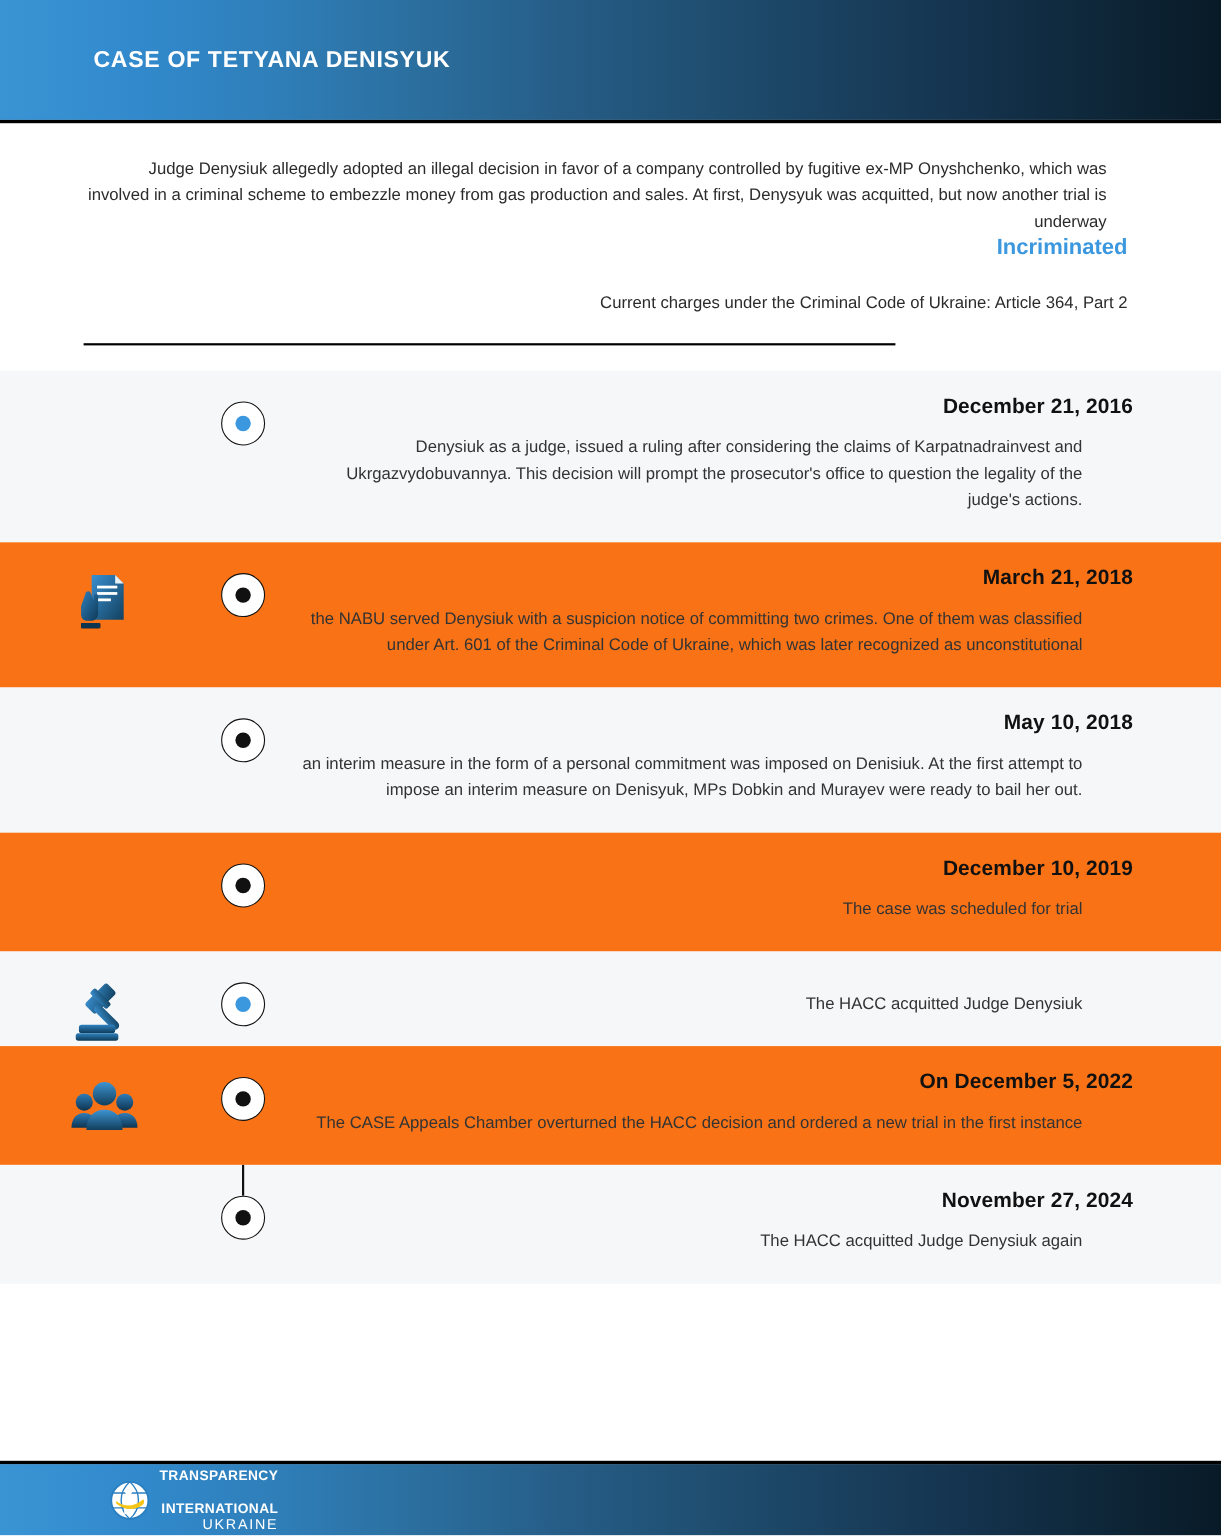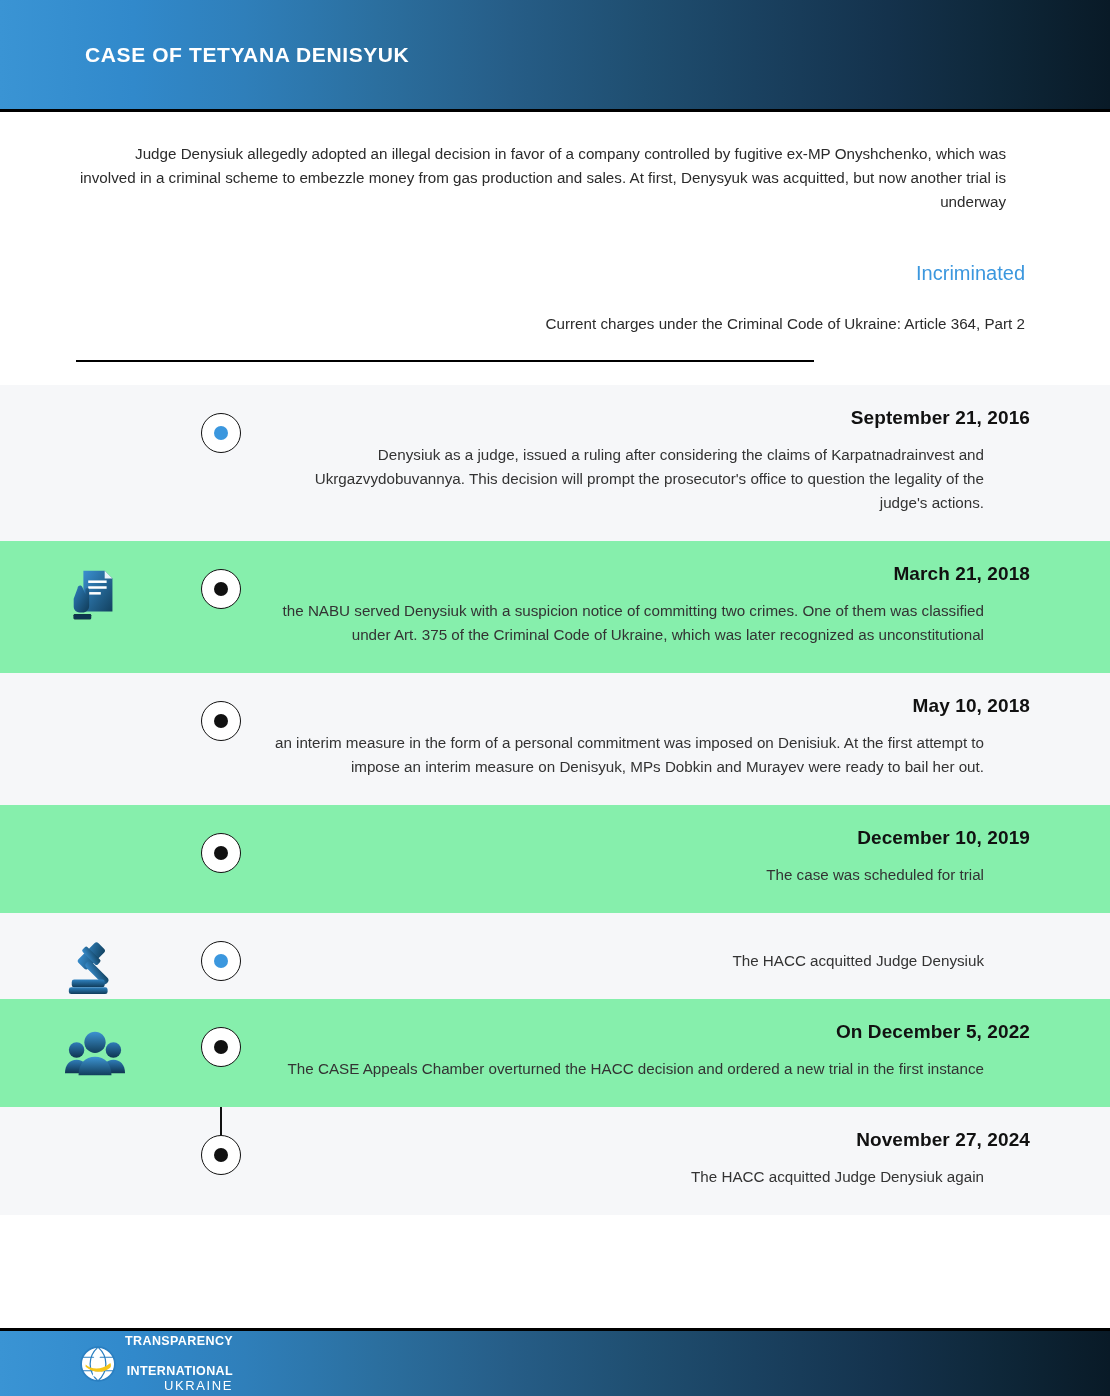--- a/index.html
+++ b/index.html
@@ -49,24 +49,23 @@
   .intro {
     padding: 30px 85px 0 76px;
   }
   .intro-text {
     font-size: 15.2px;
     line-height: 24px;
     color: #2b2b2b;
     max-width: 930px;
   }
   .section-title {
-    margin-top: 48px;
     color: #3b97de;
     font-size: 20px;
-    font-weight: normal;
+    font-weight: bold;
   }
   .charges {
     margin-top: 30px;
     font-size: 15.2px;
     color: #2b2b2b;
   }
   .rule {
     margin-top: 28px;
     width: 738px;
     height: 2px;
@@ -75,21 +74,21 @@
 
   
   .timeline {
     position: relative;
     margin-top: 23px;
   }
   .tl-row {
     position: relative;
     display: flex;
     align-items: flex-start;
-    background: #86efac;
+    background: #f97316;
     min-height: 80px;
   }
   .tl-row.alt { background: #f6f7f9; }
 
   .tl-icon-col {
     position: relative;
     width: 190px;
     flex: 0 0 190px;
     display: flex;
     justify-content: center;
@@ -173,21 +172,21 @@
         #2b6f9f 34%,
         #265d87 46%,
         #1f4e70 58%,
         #1a4160 68%,
         #14324c 80%,
         #0e2739 90%,
         #091a27 100%);
     border-top: 3px solid #000000;
     display: flex;
     align-items: center;
-    padding-left: 80px;
+    padding-left: 100px;
   }
   .logo { display: flex; align-items: center; }
   .logo-mark { width: 36px; height: 36px; flex: 0 0 36px; }
   .logo-text {
     margin-left: 9px;
     color: #ffffff;
     line-height: 1.0;
   }
   .logo-l1, .logo-l2 {
     font-size: 12.5px;
@@ -224,21 +223,21 @@
 
     <div class="tl-row alt">
       <div class="tl-icon-col"></div>
       <div class="tl-marker-col">
         <div class="tl-line first"></div>
         <div class="tl-dot blue">
             <i></i>
           </div>
       </div>
       <div class="tl-body">
-        <div class="tl-date">September 21, 2016</div>
+        <div class="tl-date">December 21, 2016</div>
         <div class="tl-desc">Denysiuk as a judge, issued a ruling after considering the claims of Karpatnadrainvest and Ukrgazvydobuvannya. This decision will prompt the prosecutor's office to question the legality of the judge's actions.</div>
       </div>
     </div>
 
     <div class="tl-row">
       <div class="tl-icon-col">
         <svg class="tl-icon" viewBox="0 0 64 64">
           <defs>
             <linearGradient id="gDoc" x1="0" y1="0" x2="1" y2="1">
               <stop offset="0%" stop-color="#3a8fd0"></stop>
@@ -260,21 +259,21 @@
         </svg>
       </div>
       <div class="tl-marker-col">
         <div class="tl-line"></div>
         <div class="tl-dot">
             <i></i>
           </div>
       </div>
       <div class="tl-body">
         <div class="tl-date">March 21, 2018</div>
-        <div class="tl-desc">the NABU served Denysiuk with a suspicion notice of committing two crimes. One of them was classified under Art. 375 of the Criminal Code of Ukraine, which was later recognized as unconstitutional</div>
+        <div class="tl-desc">the NABU served Denysiuk with a suspicion notice of committing two crimes. One of them was classified under Art. 601 of the Criminal Code of Ukraine, which was later recognized as unconstitutional</div>
       </div>
     </div>
 
     <div class="tl-row alt">
       <div class="tl-icon-col"></div>
       <div class="tl-marker-col">
         <div class="tl-line"></div>
         <div class="tl-dot">
             <i></i>
           </div>

